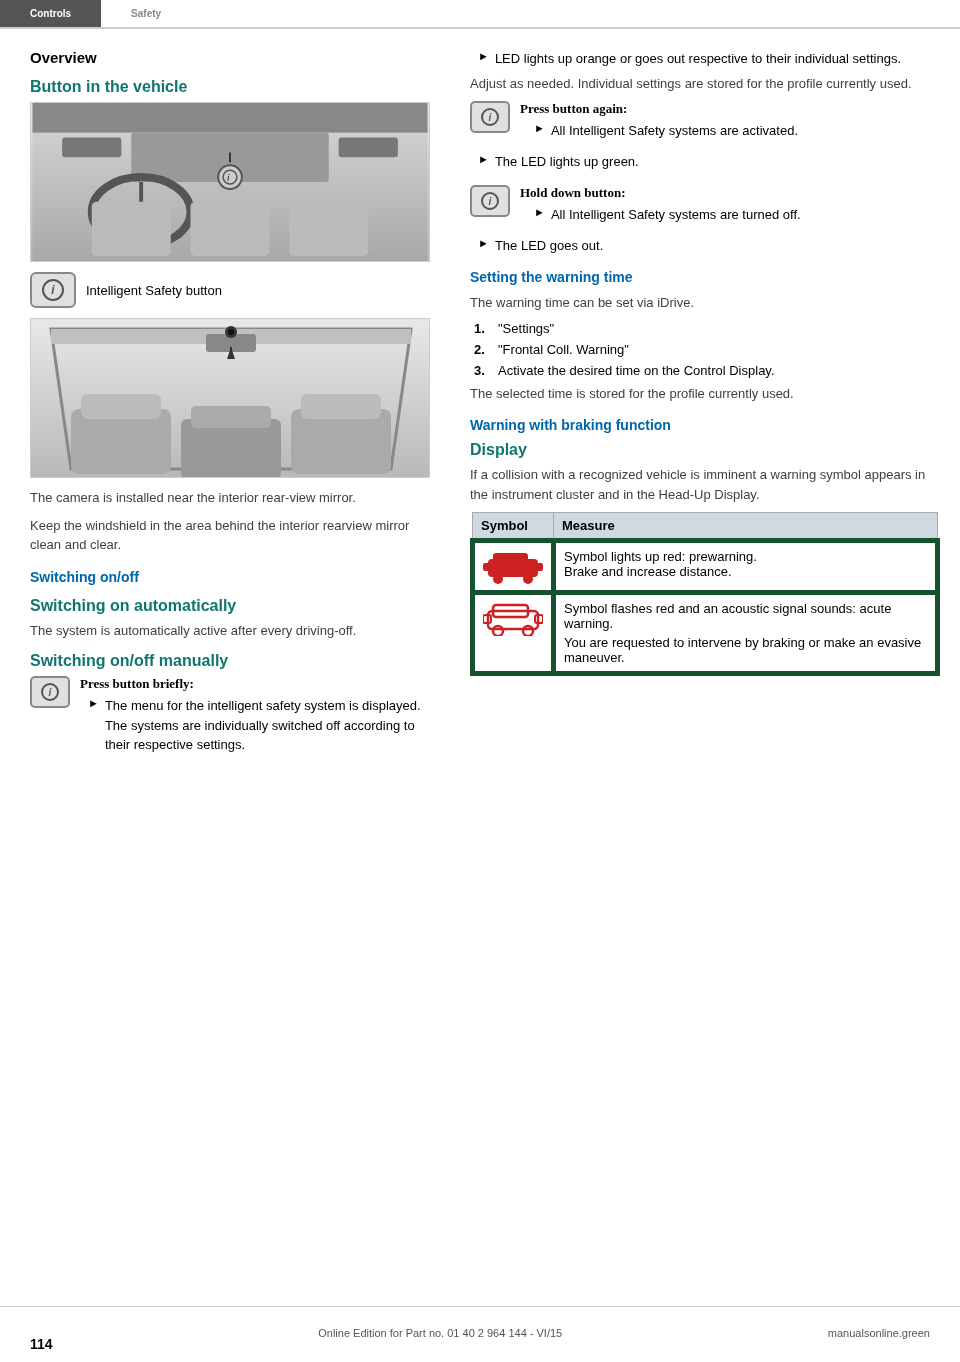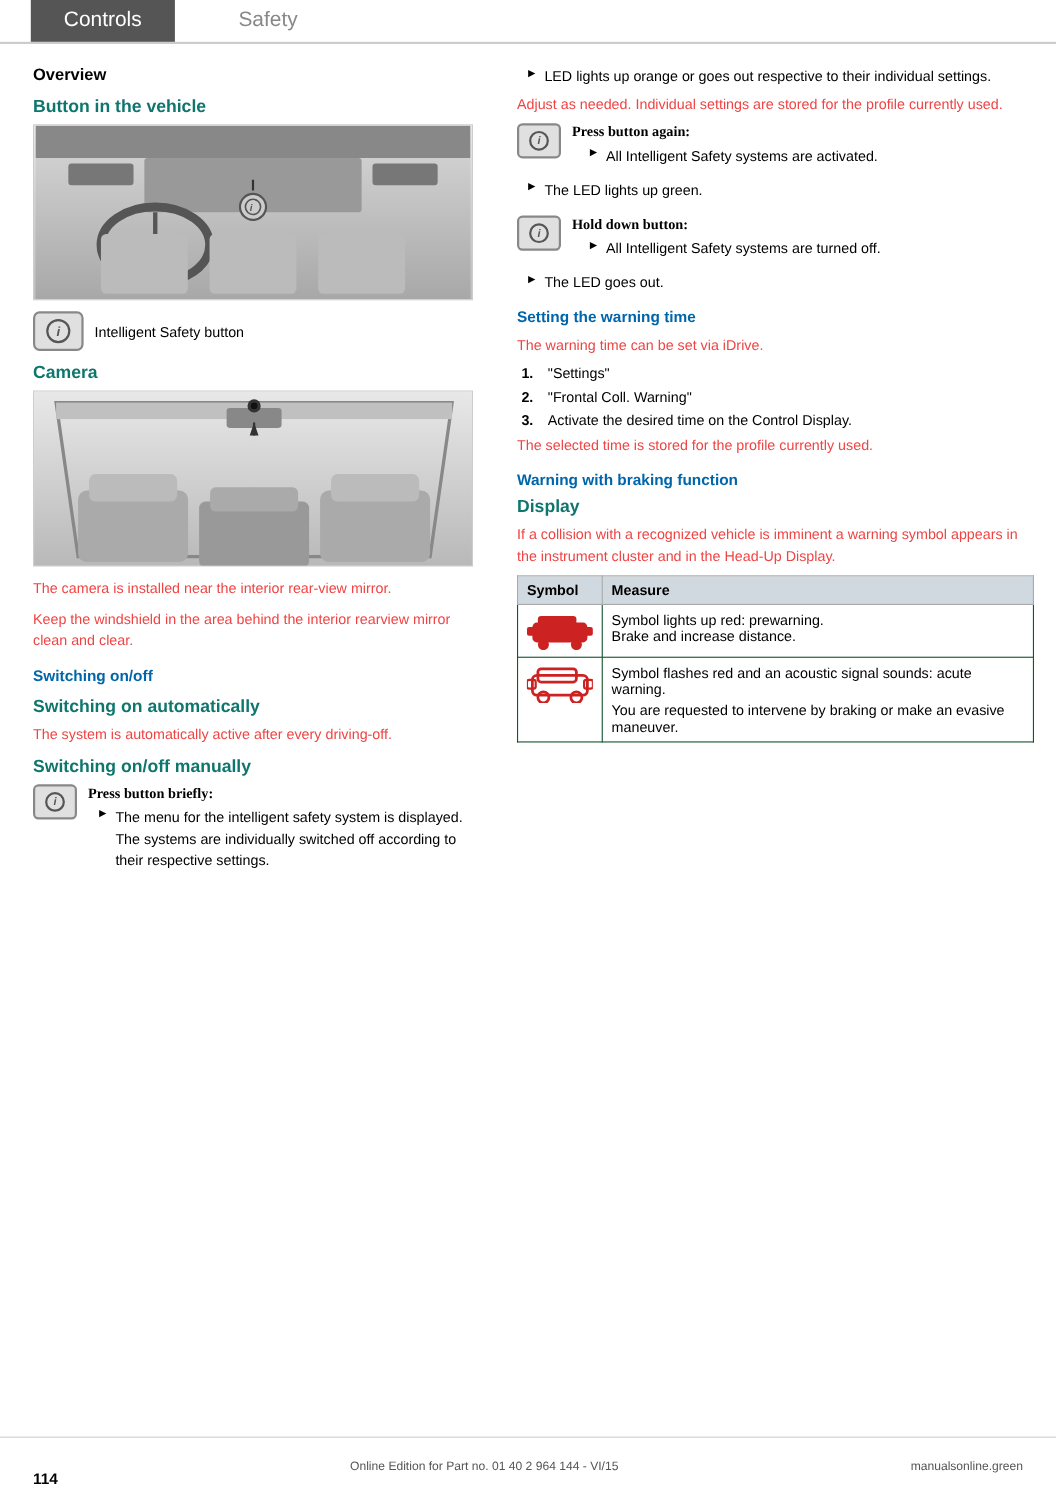--- a/index.html
+++ b/index.html
@@ -14,25 +14,24 @@
     }
 
     
     .header-tabs {
       display: flex;
       border-bottom: 2px solid #ccc;
       background: #fff;
     }
     .tab {
       padding: 8px 30px;
-      font-size: 19px;
-      font-weight: normal;
+      font-size: 10px;
+      font-weight: bold;
       cursor: pointer;
       color: #555;
-      margin-left: 28px;
     }
     .tab.active {
       background: #555;
       color: #fff;
     }
     .tab.inactive {
       color: #888;
     }
 
     
@@ -164,21 +163,21 @@
       font-style: italic;
       font-weight: bold;
       color: #555;
     }
 
     
     p {
       font-size: 13px;
       line-height: 1.5;
       margin-bottom: 8px;
-      color: #ef4444;
+      color: #404040;
     }
 
     
     .bullet-item {
       display: flex;
       gap: 6px;
       margin-bottom: 5px;
       margin-left: 8px;
     }
 
@@ -237,21 +236,21 @@
 
     .symbol-table th {
       background: #d0d8e0;
       border: 1px solid #aaa;
       padding: 5px 8px;
       font-size: 13px;
       text-align: left;
     }
 
     .symbol-table td {
-      border: 1px solid #14532d;
+      border: 5px solid #14532d;
       padding: 6px 8px;
       font-size: 13px;
       vertical-align: top;
     }
 
     .car-symbol {
       width: 60px;
       height: 35px;
       display: flex;
       align-items: center;
@@ -345,21 +344,20 @@
       </svg>
     </div>
 
     <div class="button-icon-row">
       <div class="isafety-icon">
         <div class="icon-circle">i</div>
       </div>
       <span>Intelligent Safety button</span>
     </div>
 
-    <div class="sub-section-title">Camera</div>
 
     <div class="camera-image">
       <svg width="400" height="160" viewBox="0 0 400 160" xmlns="http://www.w3.org/2000/svg">
         <defs>
           <linearGradient id="camBg" x1="0" y1="0" x2="0" y2="1">
             <stop offset="0%" stop-color="#e8e8e8"></stop>
             <stop offset="100%" stop-color="#b8b8b8"></stop>
           </linearGradient>
         </defs>
         <rect width="400" height="160" fill="url(#camBg)"></rect>

